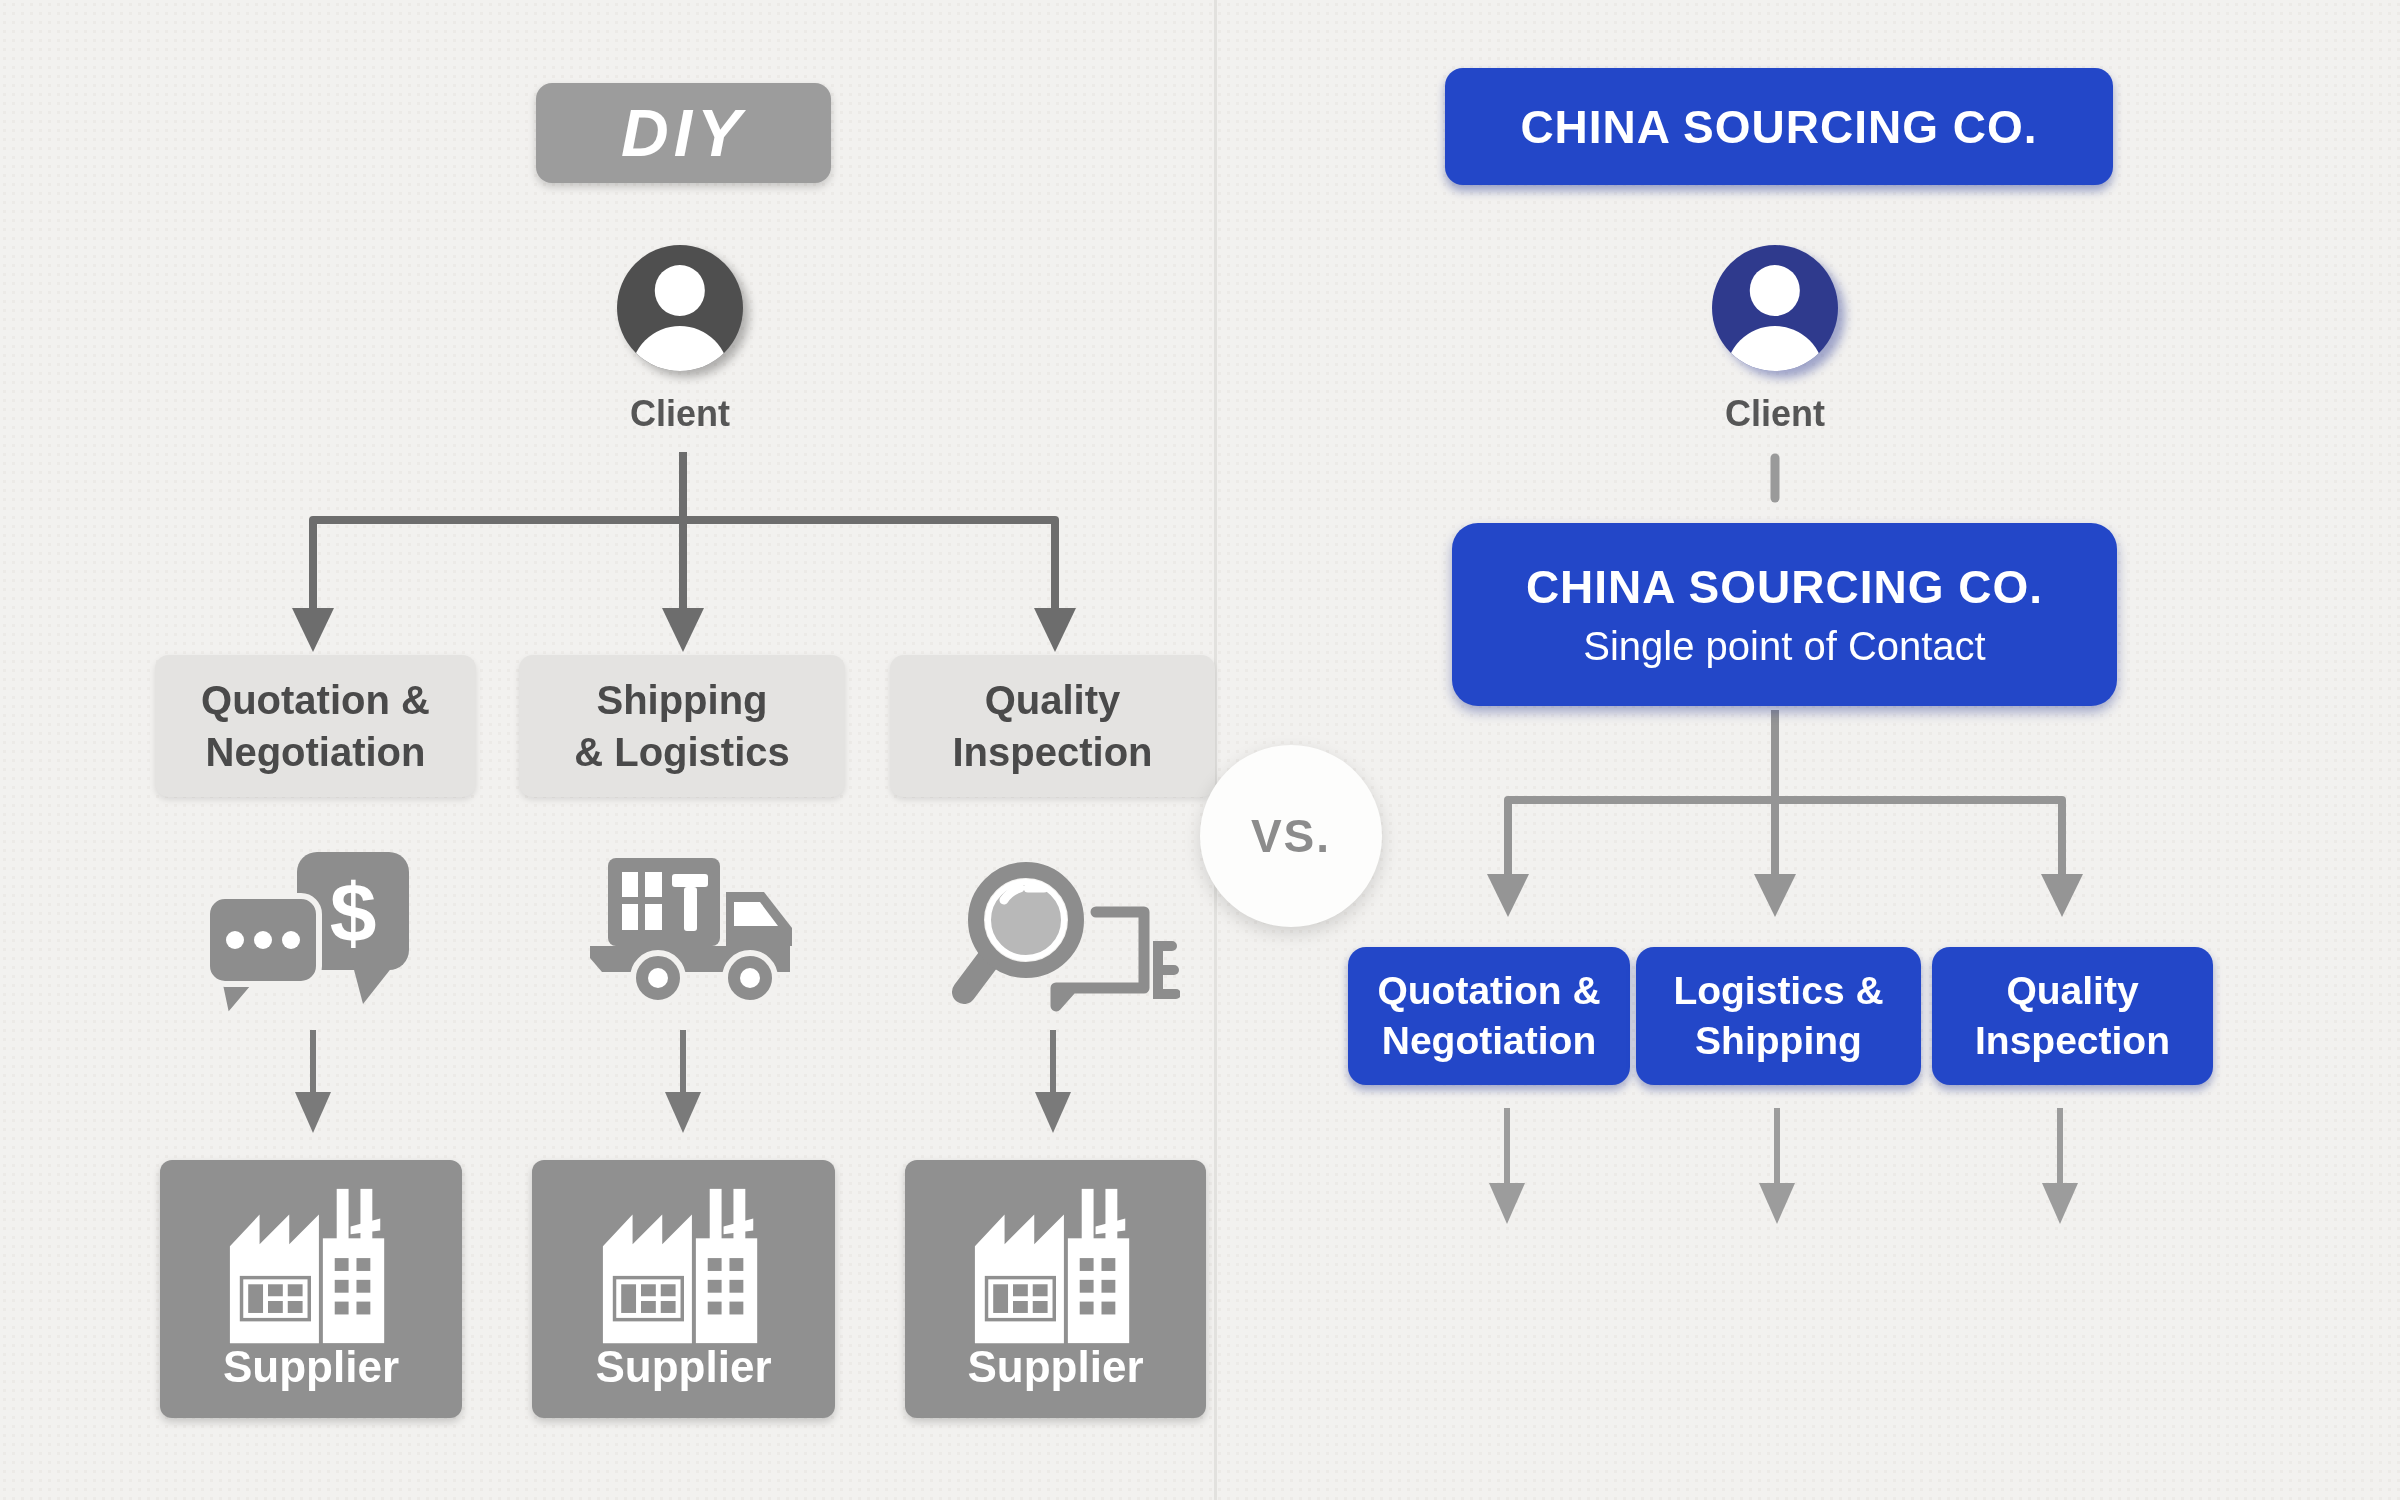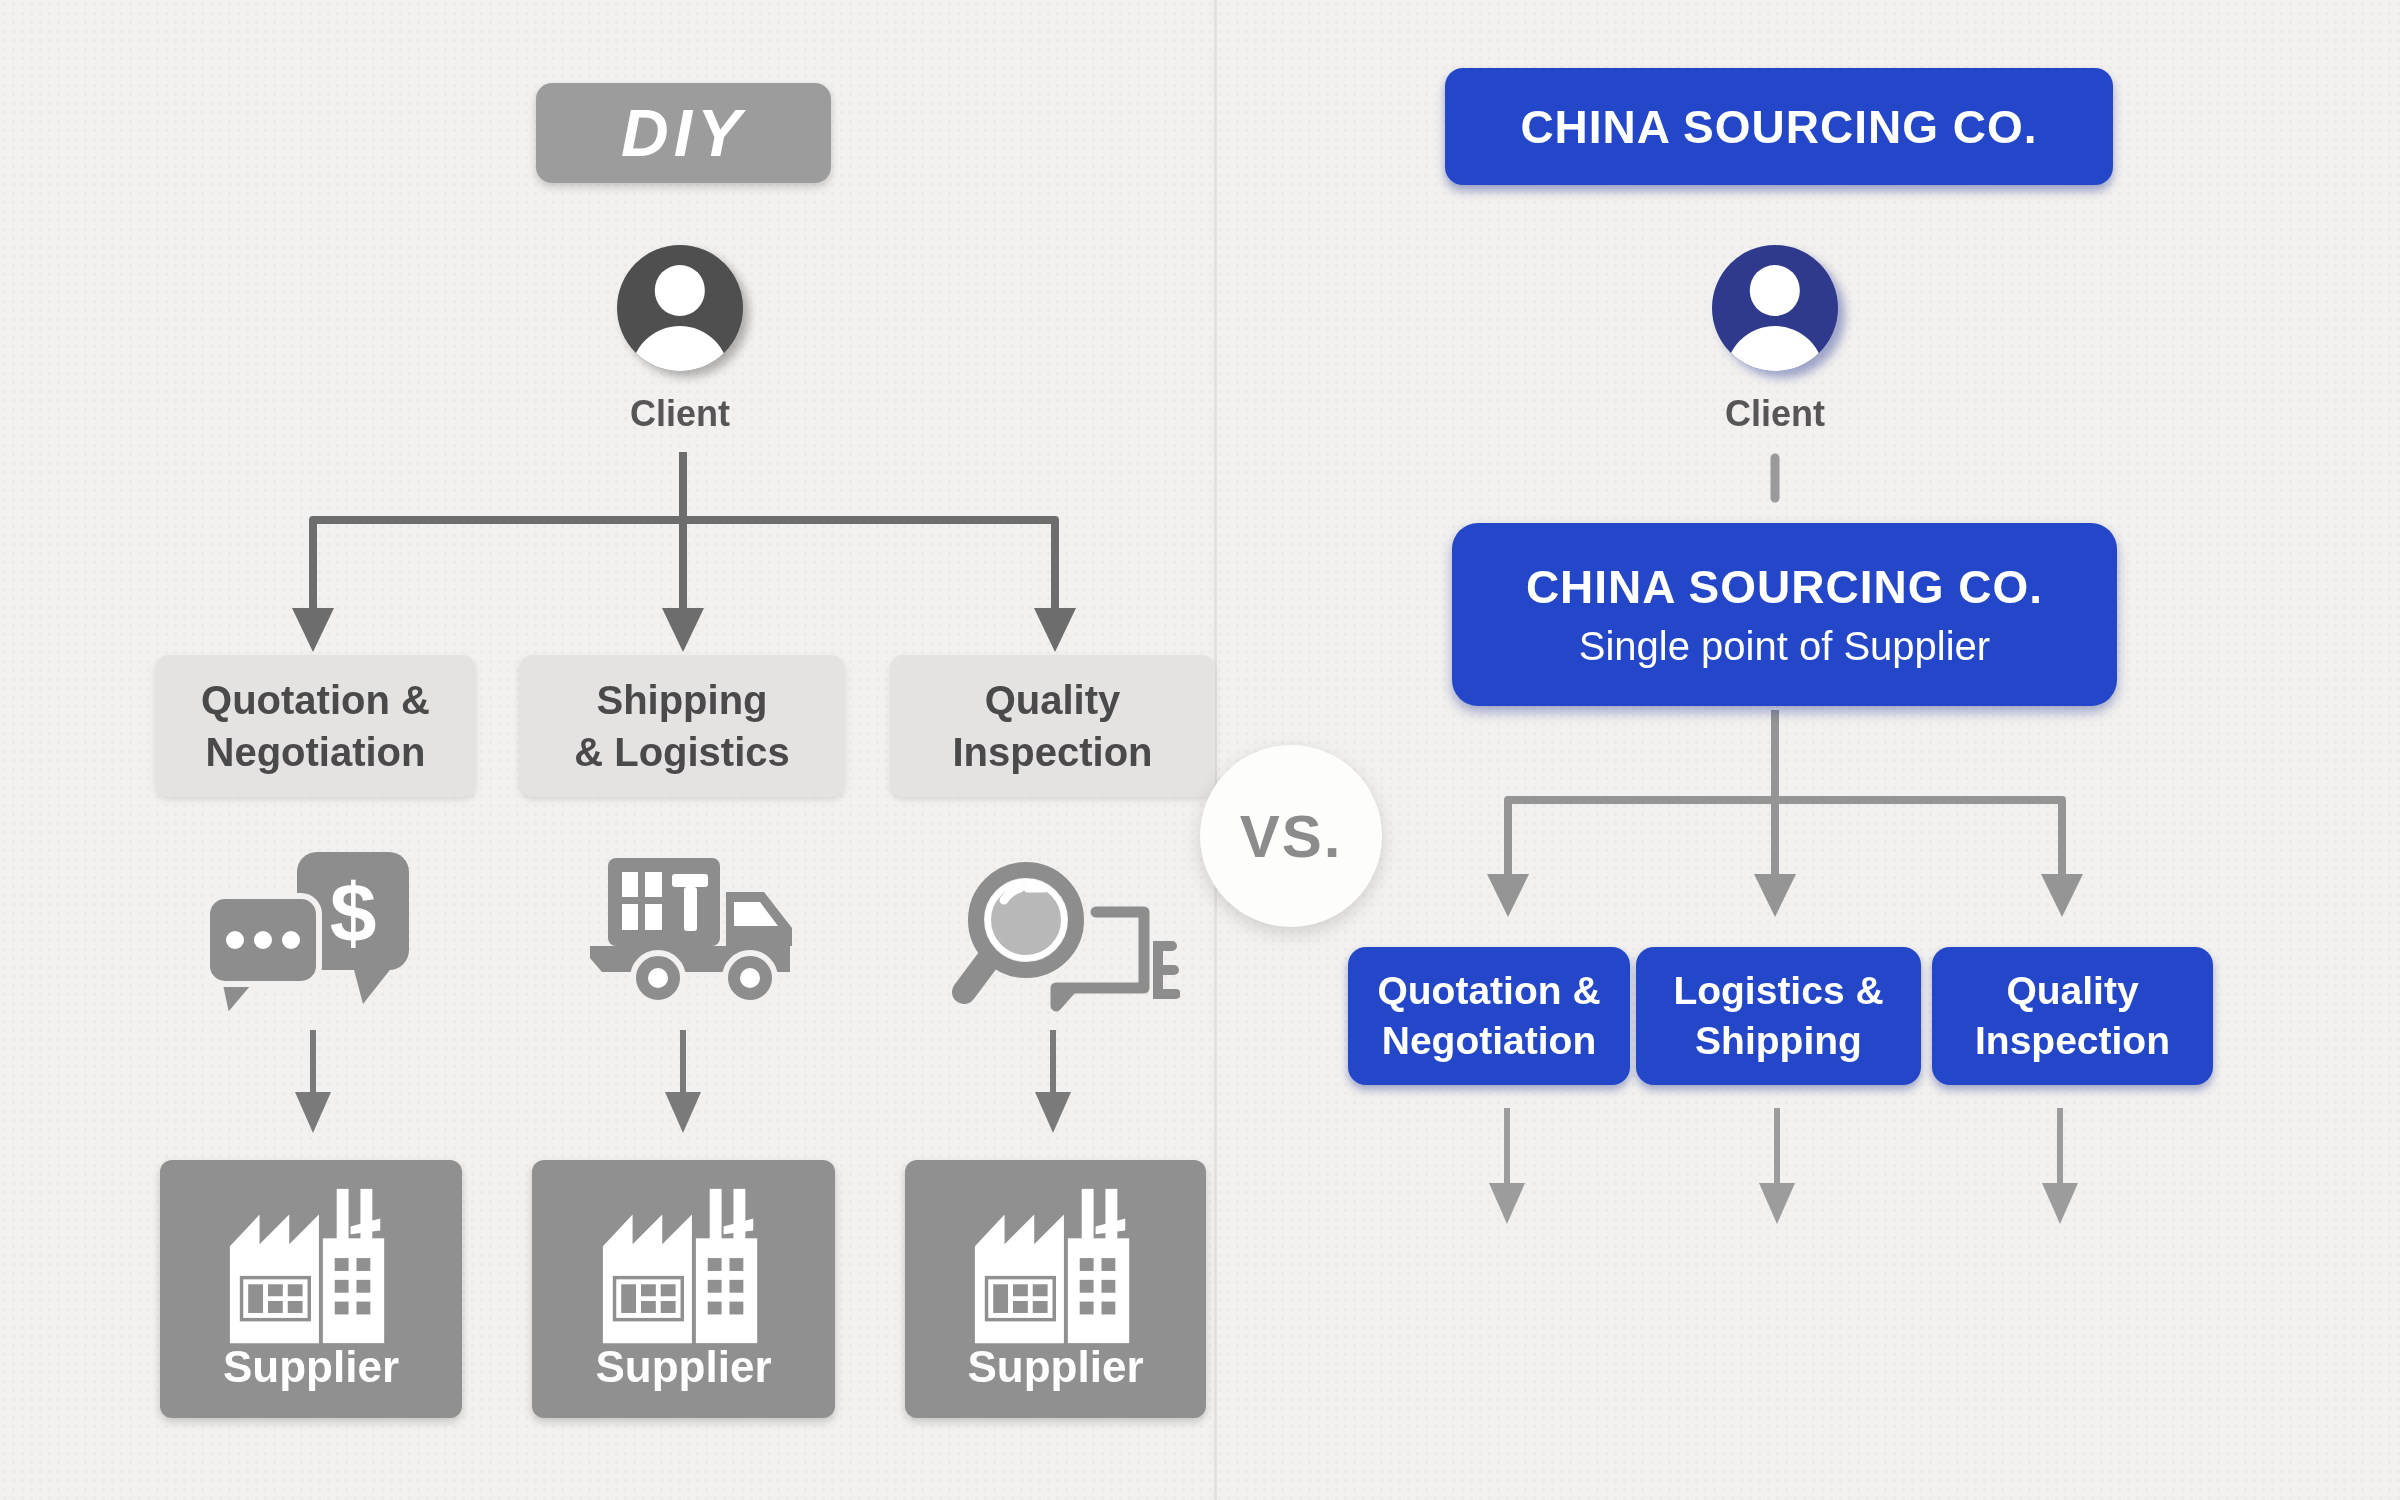--- a/index.html
+++ b/index.html
@@ -62,21 +62,21 @@
     top:1160px;height:258px;background:#909090;border-radius:12px;
     box-shadow:0 4px 8px rgba(0,0,0,.18);
   }
   .sup1{left:160px;width:302px;} .sup2{left:532px;width:303px;} .sup3{left:905px;width:301px;}
   .supplier-card svg{position:absolute;left:50%;top:26px;transform:translateX(-50%);}
   .supplier-label{position:absolute;left:0;bottom:26px;width:100%;text-align:center;
     color:#fff;font-size:44px;font-weight:700;}
   .vs-circle{
     left:1200px;top:745px;width:182px;height:182px;border-radius:50%;background:#fdfdfc;
     display:flex;align-items:center;justify-content:center;
-    color:#8c8c8c;font-size:60px;font-weight:700;letter-spacing:2px;
+    color:#8c8c8c;font-size:46px;font-weight:700;letter-spacing:2px;
     box-shadow:0 6px 18px rgba(0,0,0,.14);z-index:5;
   }
   .connectors{left:0;top:0;pointer-events:none;}
   .icon-wrap{pointer-events:none;}
 </style>
 </head>
 <body>
 
 <div class="canvas">
 
@@ -274,21 +274,21 @@
     <div class="abs avatar avatar-navy">
       <div>
         <div class="head"></div>
           <div class="shoulders"></div>
       </div>
     </div>
     <div class="abs client-label client-right">Client</div>
 
     <div class="abs main-blue-box">
       <div class="title">CHINA SOURCING CO.</div>
-      <div class="subtitle">Single point of Supplier</div>
+      <div class="subtitle">Single point of Contact</div>
     </div>
 
     <div class="abs blue-box bbox1">
       <span>Quotation &amp;</span>
       <span>Negotiation</span>
     </div>
     <div class="abs blue-box bbox2">
       <span>Logistics &amp;</span>
       <span>Shipping</span>
     </div>

